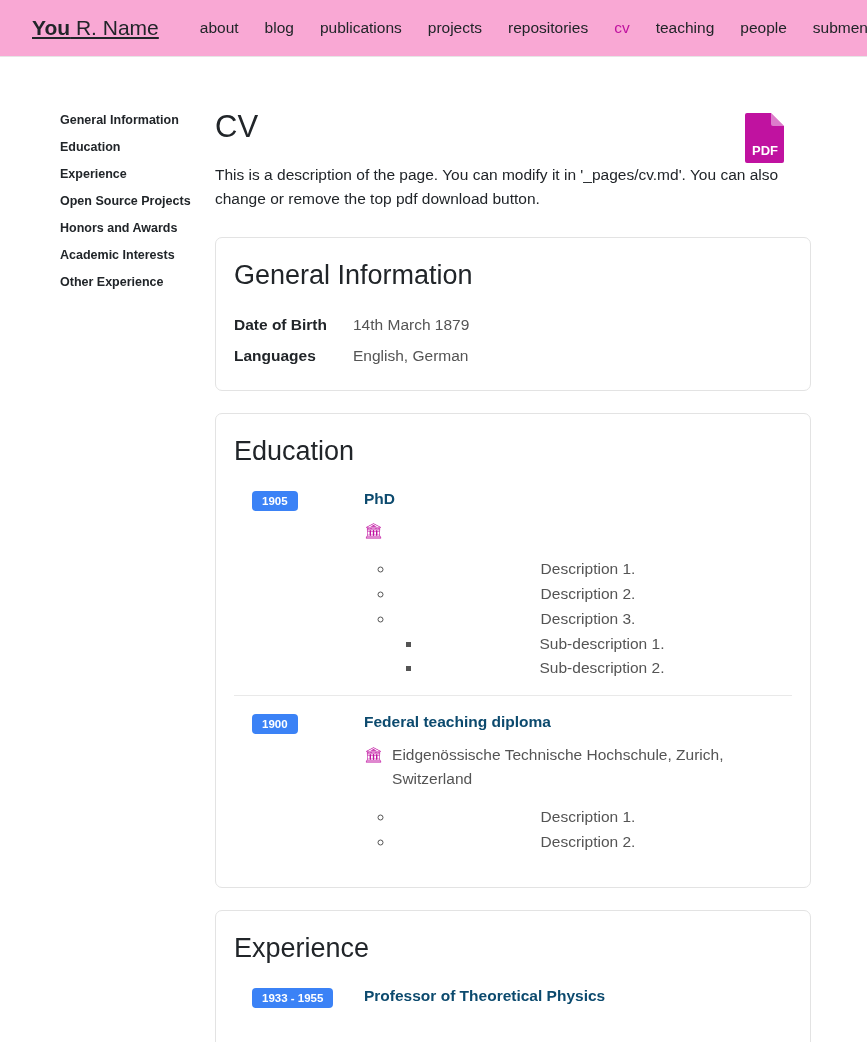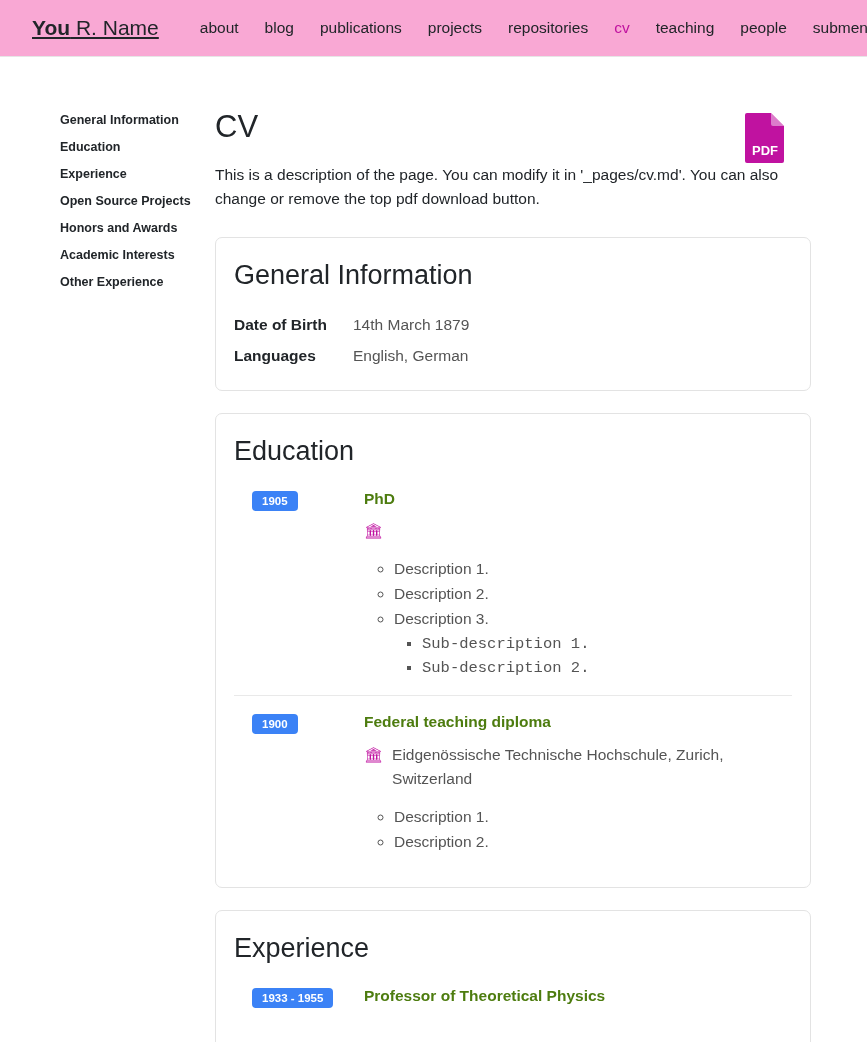--- a/index.html
+++ b/index.html
@@ -164,56 +164,56 @@
     border-radius: 4px;
     padding: 3px 10px;
     line-height: 1.25;
     white-space: nowrap;
   }
   .entry .what { flex: 1 1 auto; padding-right: 10px; }
   .entry .role {
     font-size: 15.5px;
     font-weight: 700;
     margin: 0 0 10px 0;
-    color: #4d7c0f;
+    color: #0c4a6e;
     line-height: 1.35;
   }
   .org {
     font-size: 15.5px;
     color: #545454;
     display: flex;
     gap: 9px;
     align-items: flex-start;
     line-height: 1.55;
     margin-bottom: 4px;
   }
   .org .bank { color: #c012a0; flex: 0 0 auto; font-size: 15px; line-height: 1.55; }
   .org .org-text { max-width: 360px; }
 
   ul.desc {
     margin: 14px 0 0 0;
     padding-left: 30px;
     list-style-type: circle;
+    text-align: center;
   }
   ul.desc > li {
     font-size: 15.5px;
     color: #545454;
     line-height: 1.55;
     margin-bottom: 1px;
   }
   ul.subdesc {
     margin: 0;
     padding-left: 28px;
     list-style-type: square;
   }
   ul.subdesc > li {
     font-size: 15.5px;
     color: #545454;
     line-height: 1.55;
-    font-family: Liberation Mono, monospace;
   }
 </style>
 </head>
 <body>
 
 <div class="navbar">
   <a class="brand" href="#">
     <b>You</b><span class="rest"> R. Name</span>
   </a>
   <div class="nav-links">

